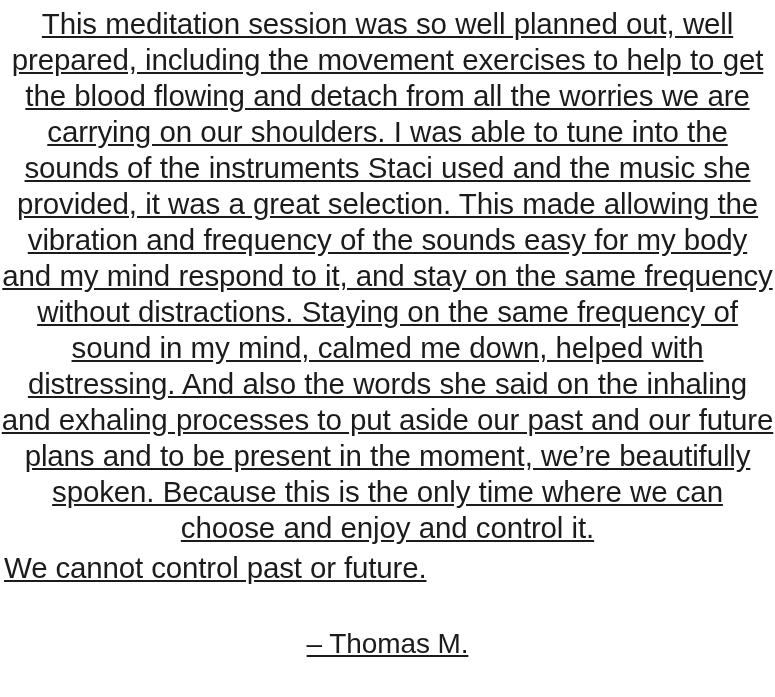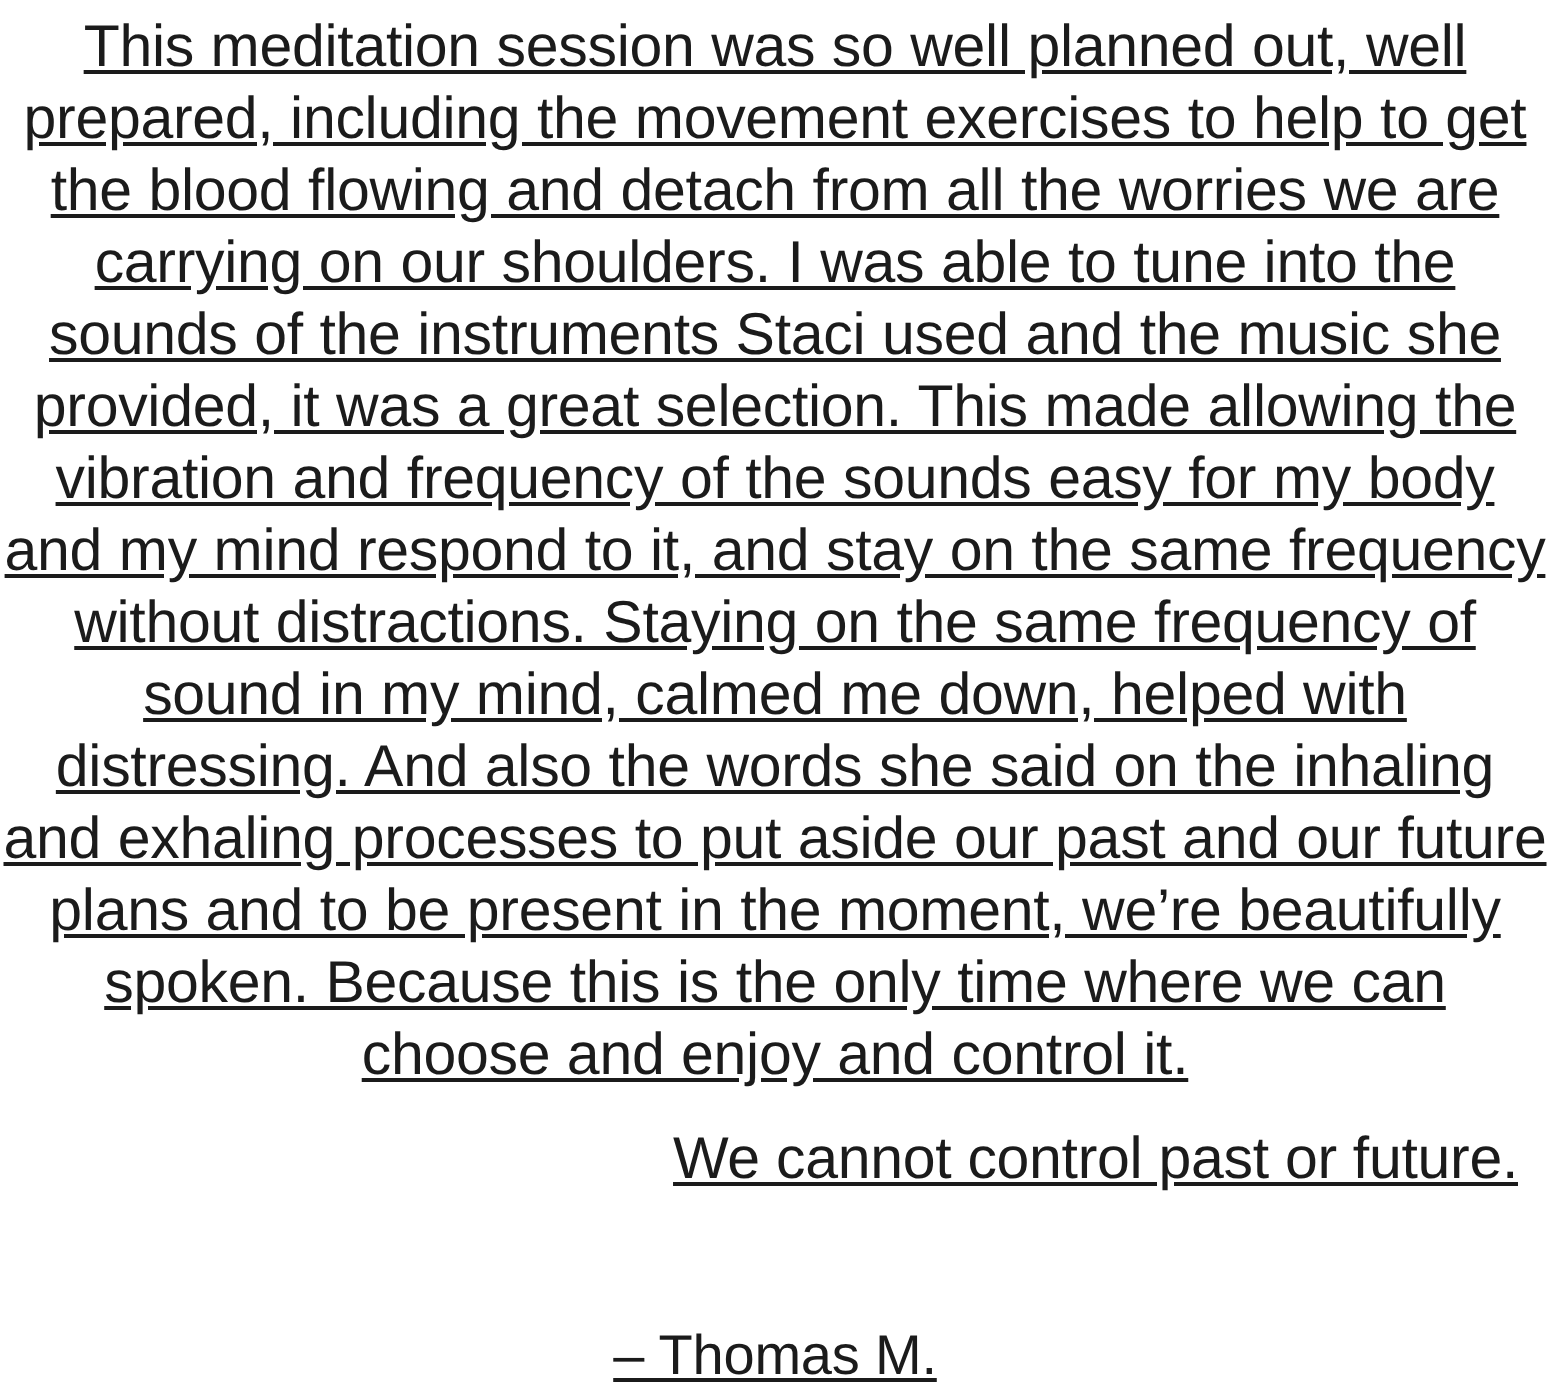--- a/index.html
+++ b/index.html
@@ -30,36 +30,36 @@
     letter-spacing: -0.15px;
     word-spacing: 0.3px;
     color: #1b1b1b;
     margin: 0;
     padding: 0 1px;
     white-space: pre-line;
   }
   .quote-closing {
     font-size: 29.5px;
     line-height: 36px;
-    text-align: right;
+    text-align: left;
     letter-spacing: -0.15px;
     color: #1b1b1b;
-    margin: 16px;
+    margin: 4px;
     padding: 0;
   }
   .spacer-line {
     height: 36px;
   }
   .attribution {
     font-size: 28px;
     line-height: 36px;
     text-align: center;
     letter-spacing: -0.1px;
     color: #1b1b1b;
-    margin: 10px;
+    margin: 0;
     padding: 0;
   }
   .session-meta {
     font-size: 28px;
     line-height: 36px;
     text-align: center;
     letter-spacing: -0.1px;
     color: #1b1b1b;
     margin: 0;
     padding: 0;

